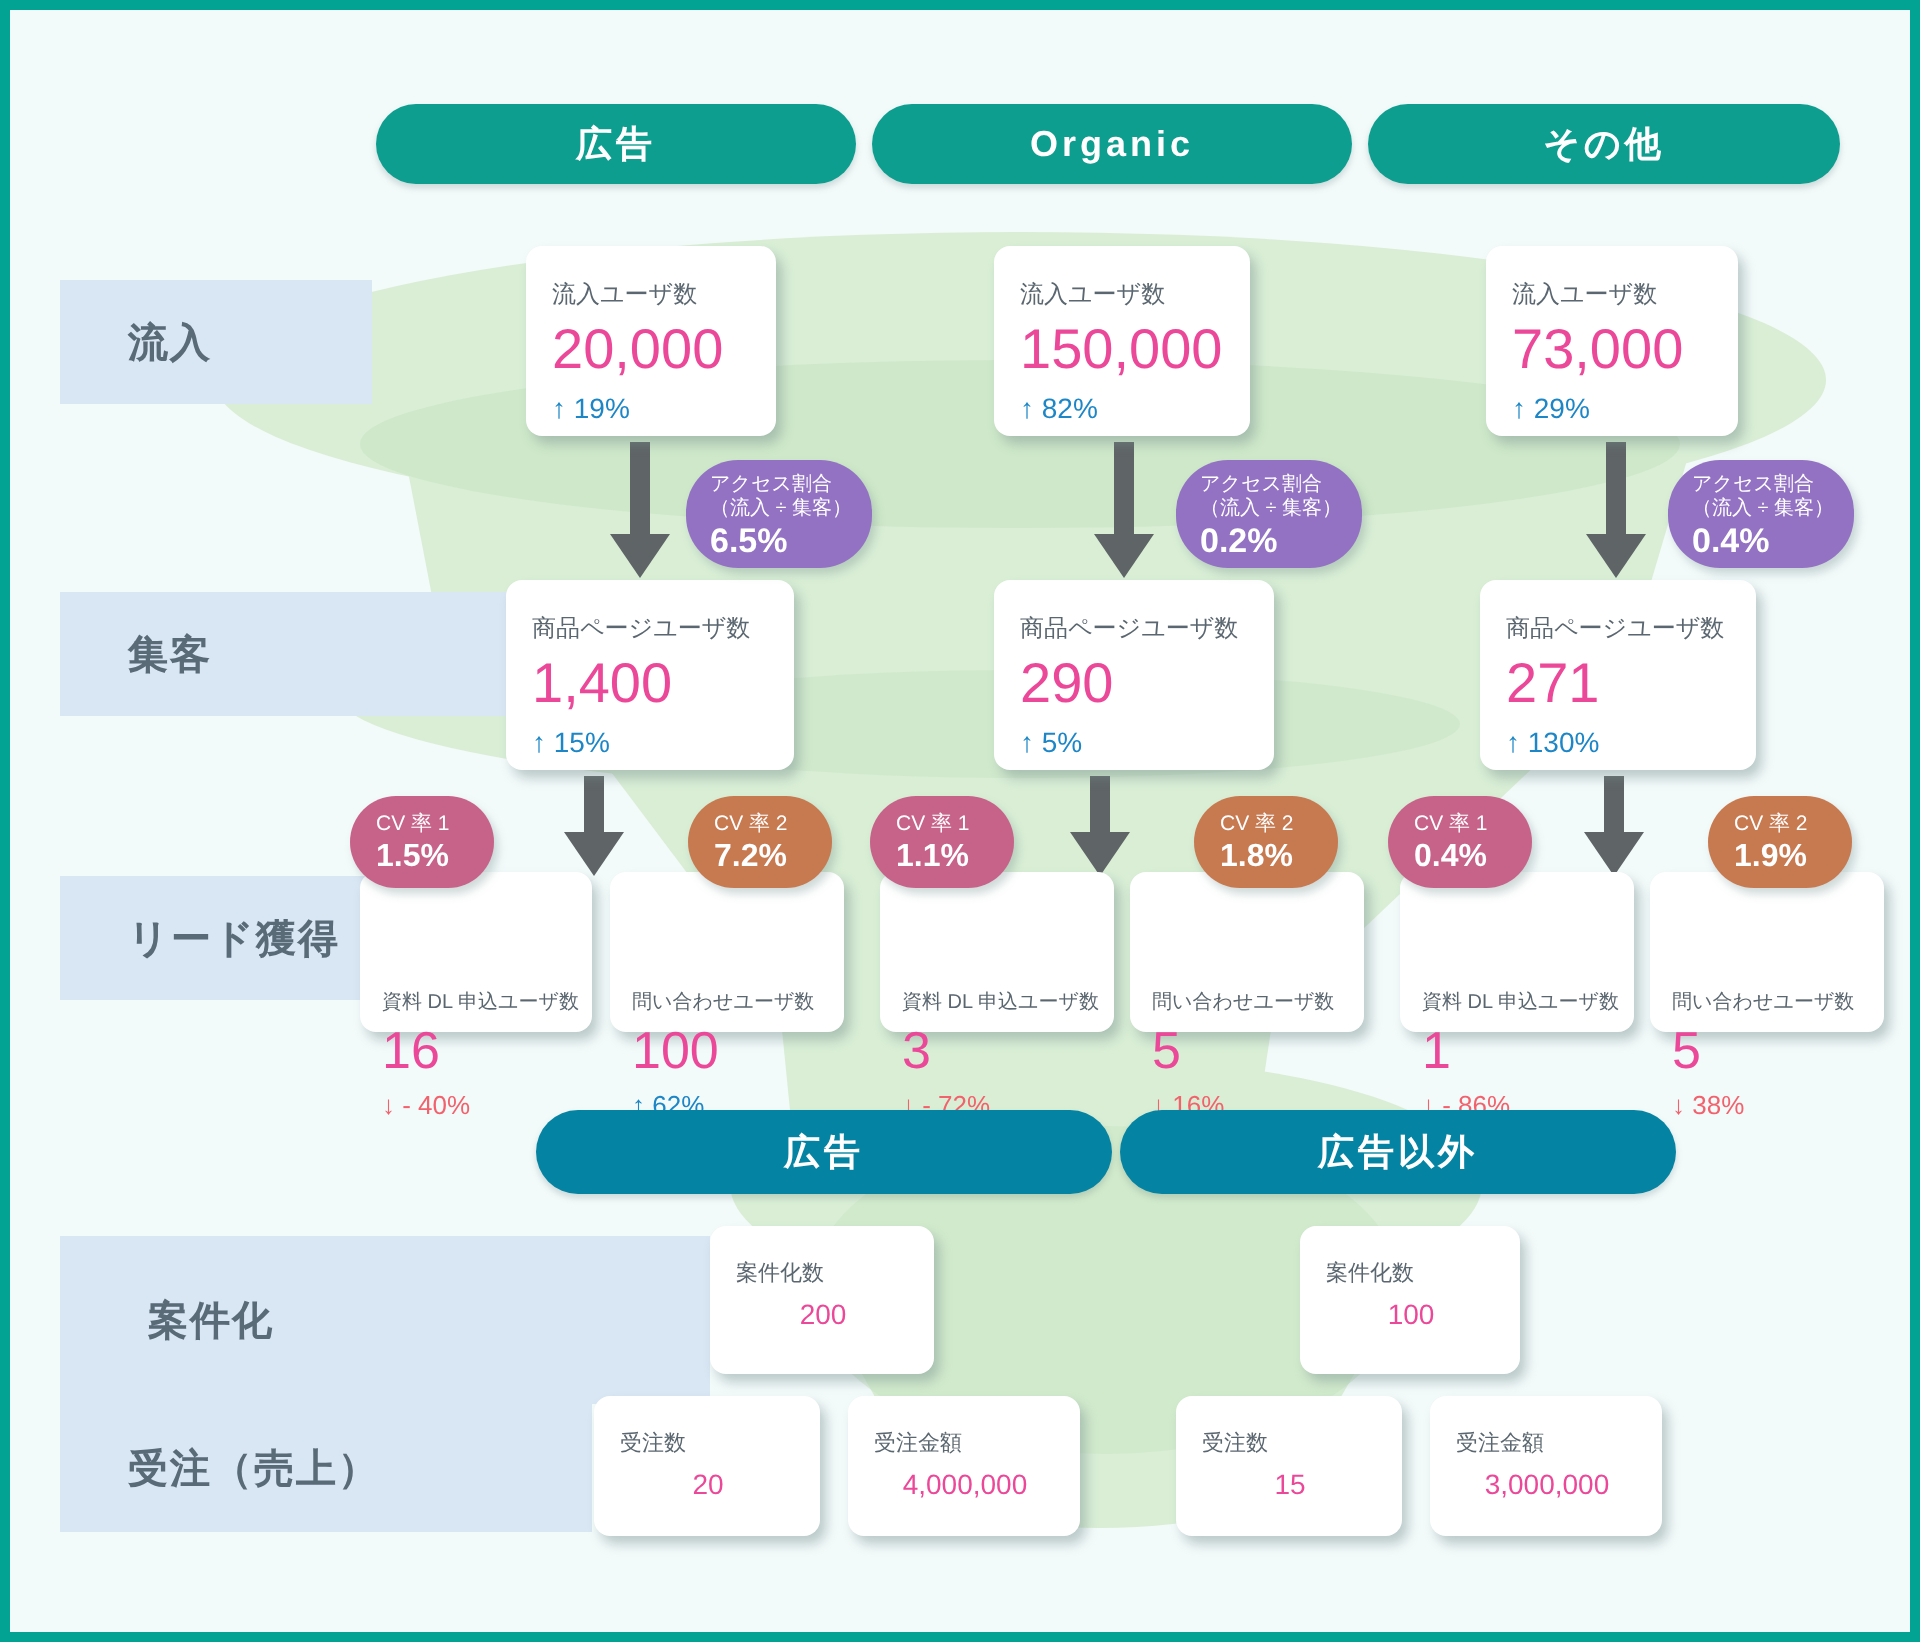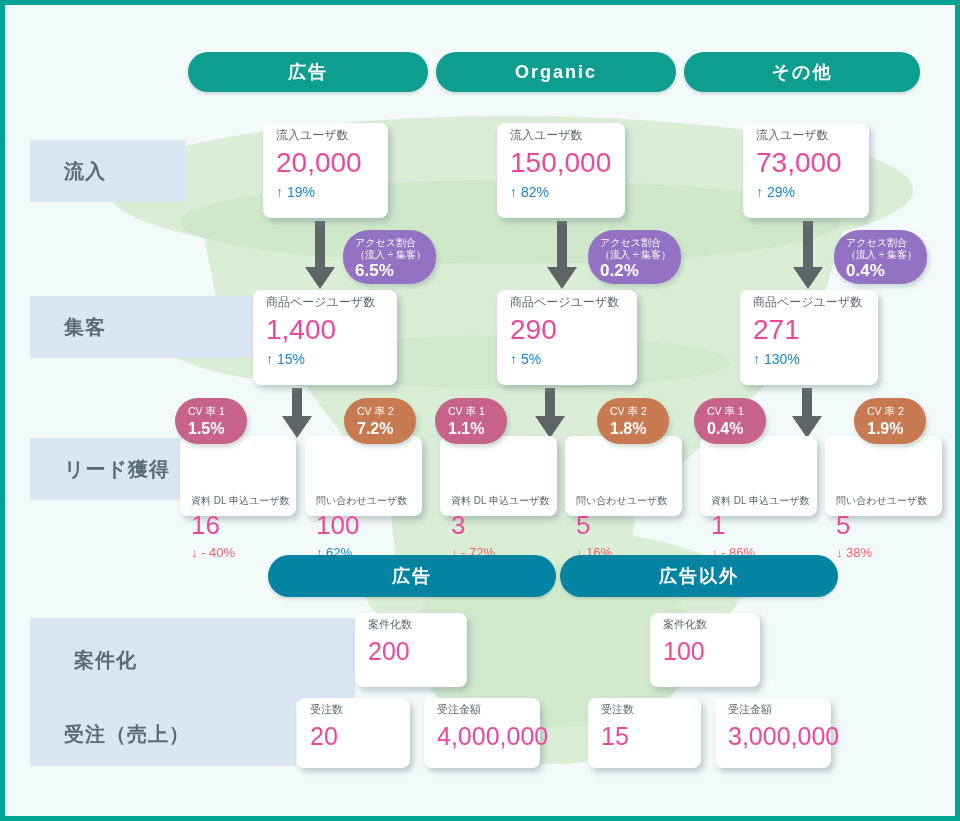--- a/index.html
+++ b/index.html
@@ -13,34 +13,34 @@
   .rowbar span{font-size:20px;font-weight:700;color:#5a6b78;letter-spacing:1px;}
 
   .pill{position:absolute;height:40px;border-radius:21px;z-index:5;
         display:flex;align-items:center;justify-content:center;
         color:#fff;font-size:18px;font-weight:700;letter-spacing:2px;
         box-shadow:0 2px 3px rgba(90,120,120,.25);}
   .pill.top{background:#0d9e8f;}
   .pill.bottom{background:#0583a2;height:42px;}
 
   .card{position:absolute;background:#fff;border-radius:8px;z-index:4;
-        padding:4px 12px 8px 13px;box-shadow:3px 4px 6px rgba(120,145,145,.45);}
+        padding:16px 12px 8px 13px;box-shadow:3px 4px 6px rgba(120,145,145,.45);}
   .card-title{font-size:12px;color:#5b6770;white-space:nowrap;margin-bottom:3px;}
   .card-value{font-size:28px;color:#ec4899;line-height:1.15;}
   .card-delta{font-size:14px;margin-top:5px;white-space:nowrap;}
   .card-delta.up{color:#1c86c7;}
   .card-delta.down{color:#f2626d;}
 
   .card.small{padding:10px 8px 6px 11px;}
   .card.small .card-title{font-size:10px;margin-top:48px;}
   .card.small .card-value{font-size:26px;}
   .card.small .card-delta{font-size:13px;margin-top:4px;}
 
   .card.plain .card-title{font-size:11px;}
-  .card.plain .card-value{font-size:25px;margin-top:5px;}
+  .card.plain .card-value{font-size:14px;margin-top:5px;text-align:center;}
 
   .arrow{position:absolute;width:10px;background:#5f6466;z-index:3;}
   .arrow::after{content:'';position:absolute;top:100%;left:50%;transform:translateX(-50%);
         width:0;height:0;border:15px solid transparent;border-bottom:0;
         border-top:22px solid #5f6466;}
 
   .abadge{position:absolute;width:93px;height:54px;background:#9372c3;border-radius:26px;
         z-index:6;color:#fff;padding:7px 0 0 12px;box-shadow:2px 3px 4px rgba(120,145,145,.35);}
   .abadge-l1,.abadge-l2{font-size:10px;line-height:1.15;white-space:nowrap;}
   .abadge-val{font-size:17px;font-weight:600;margin-top:1px;}

